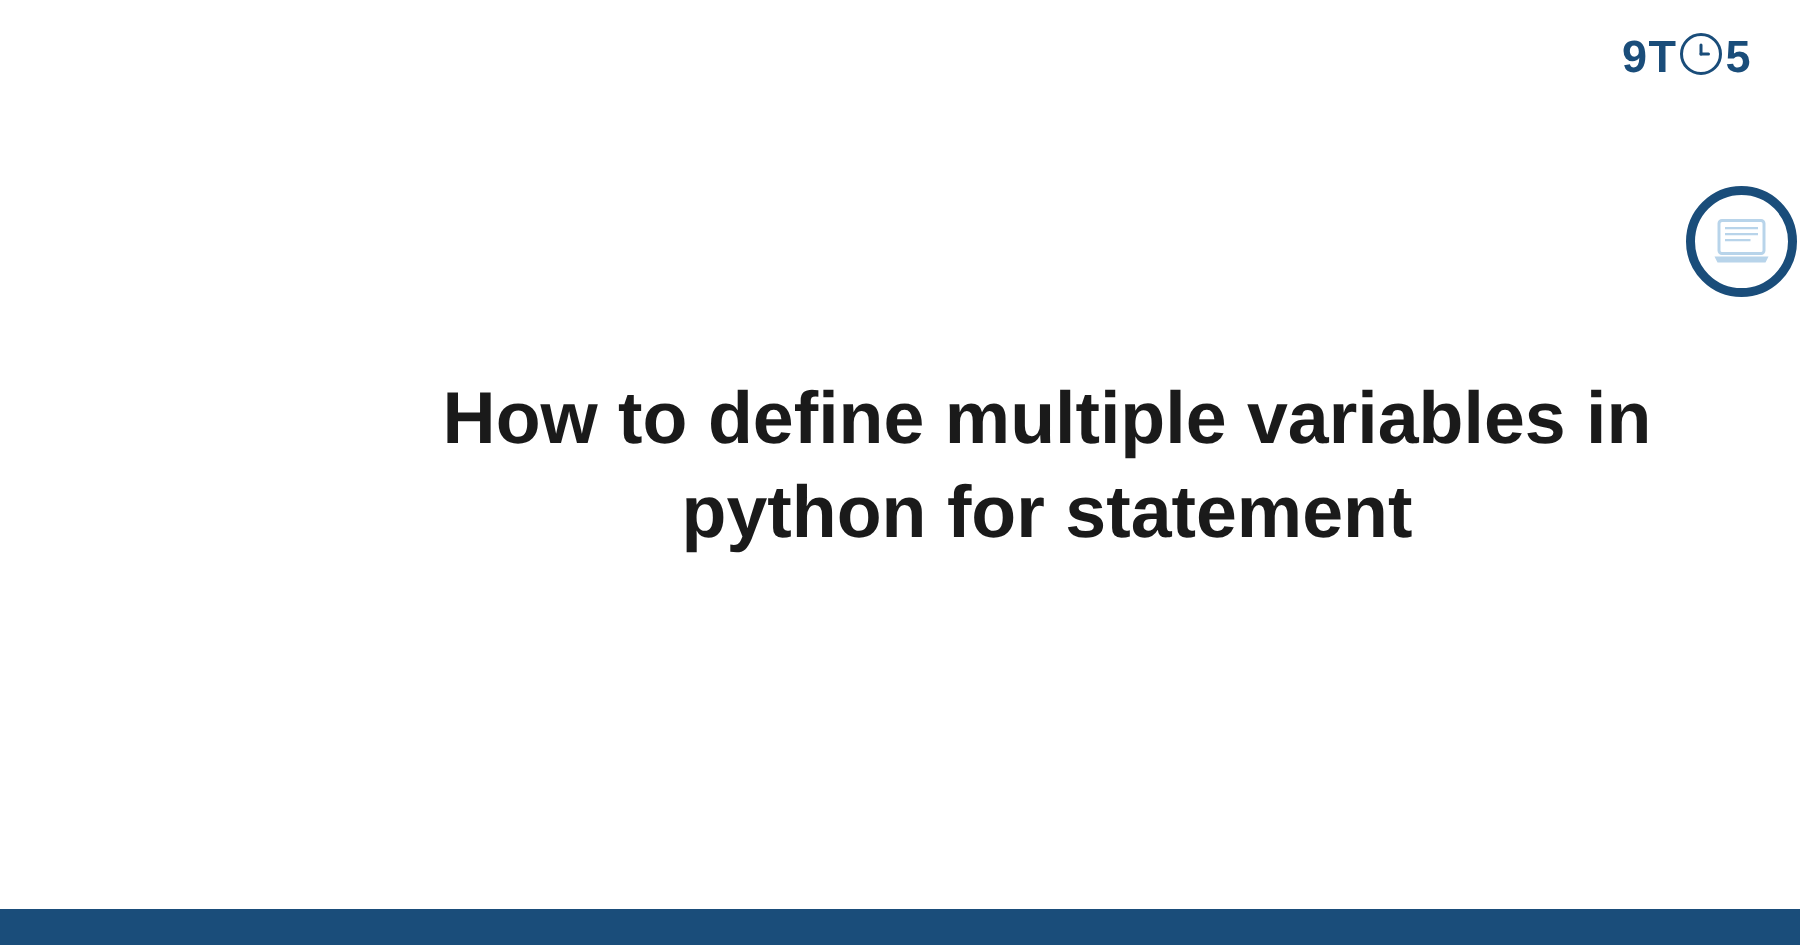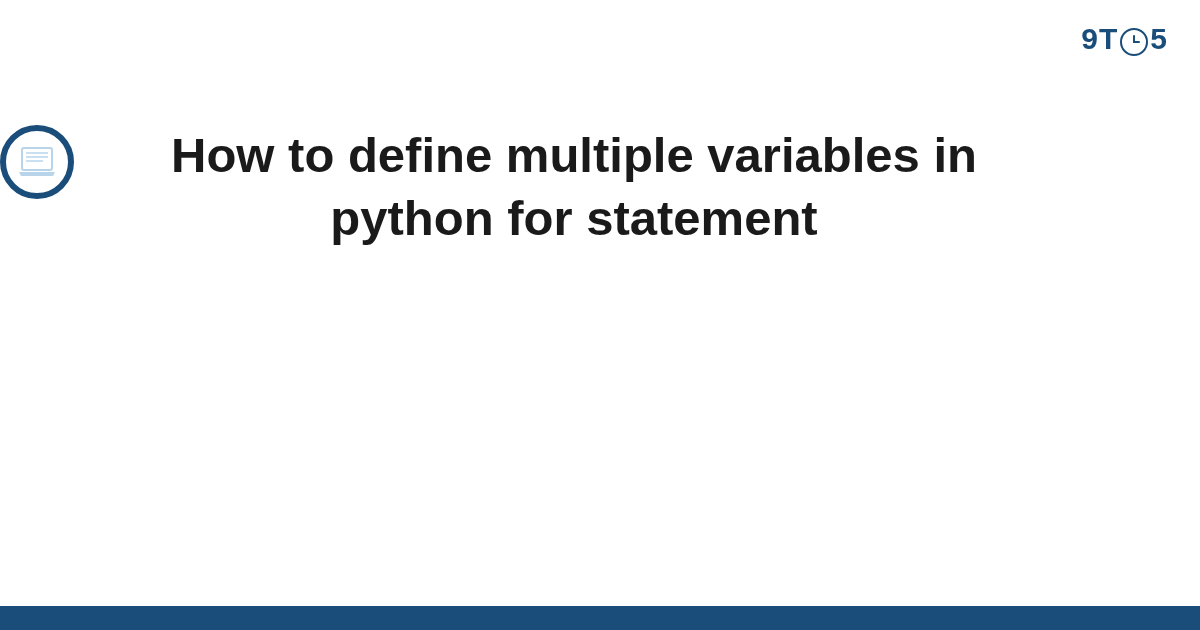--- a/index.html
+++ b/index.html
@@ -13,21 +13,21 @@
       background: #ffffff;
       position: relative;
       font-family: Arial, Helvetica, sans-serif;
       overflow: hidden;
     }
     .logo {
       position: absolute;
       top: 22px;
       right: 32px;
       display: flex;
-      align-items: flex-end;
+      align-items: flex-start;
       font-family: Arial, sans-serif;
       font-weight: bold;
       font-size: 30px;
       color: #1a4d7a;
     }
     .logo-9t {
       letter-spacing: 1px;
     }
     .logo-clock {
       display: inline-flex;
@@ -52,20 +52,21 @@
       font-family: Georgia, 'Times New Roman', serif;
       margin-left: 2px;
       color: #1a4d7a;
     }
     .content {
       position: absolute;
       top: 124px;
       left: 0;
       right: 2px;
       display: flex;
+      flex-direction: column;
       align-items: flex-end;
     }
     .icon-circle {
       width: 74px;
       height: 74px;
       border-radius: 50%;
       border: 6px solid #1a4d7a;
       display: flex;
       align-items: center;
       justify-content: center;

